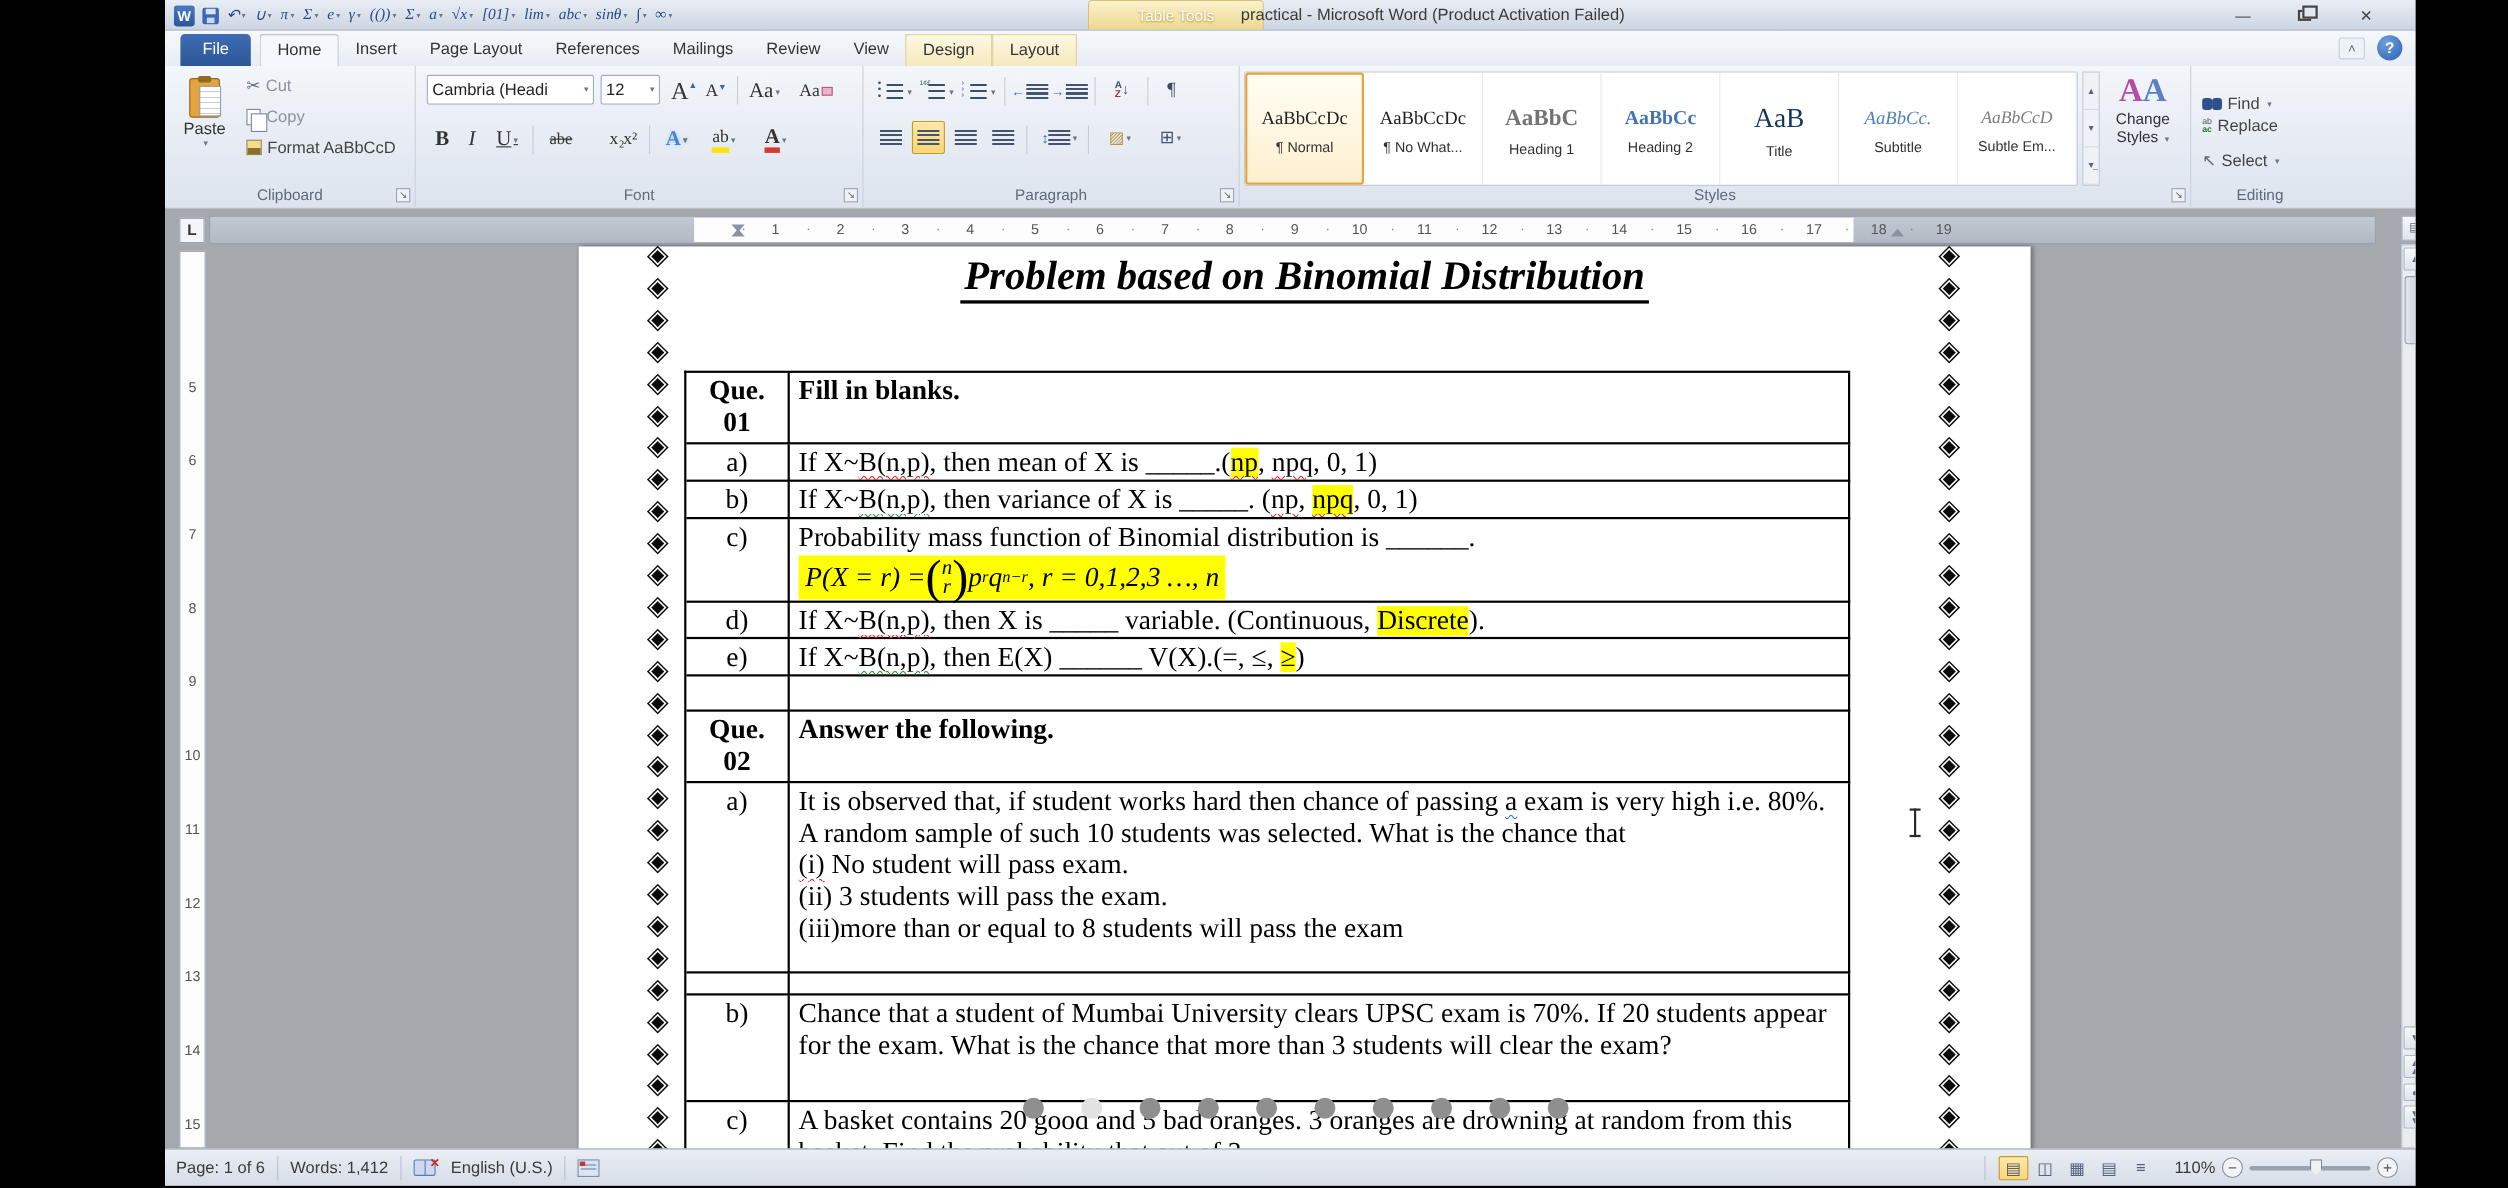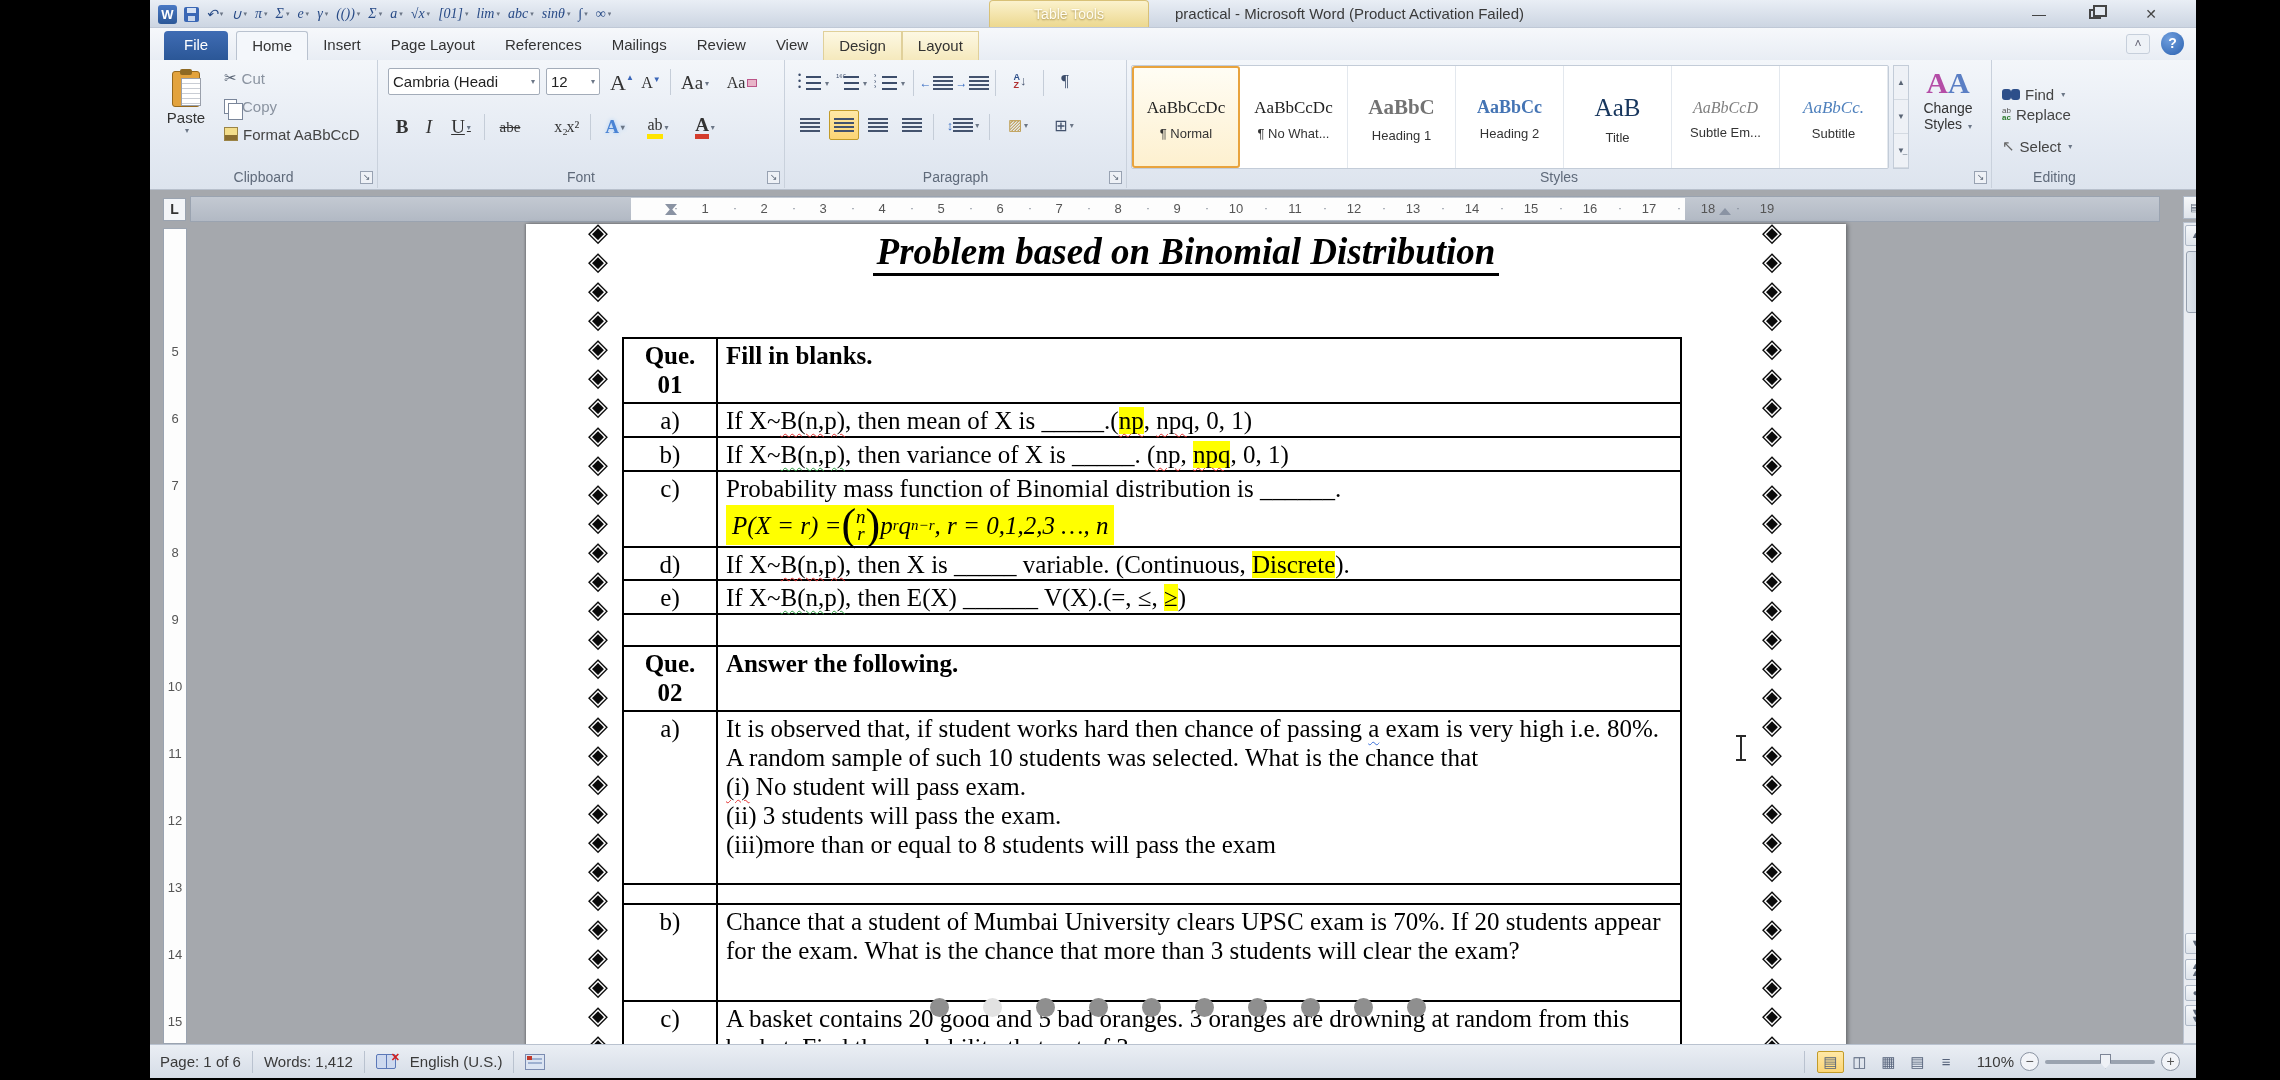--- a/index.html
+++ b/index.html
@@ -16,21 +16,21 @@
     font-weight:bold; font-size:13px; text-align:center; line-height:19px; border-radius:3px; }
   .save-ic { width:15px; height:15px; background:#3a67b5; border-radius:2px; position:relative; }
   .save-ic::before { content:""; position:absolute; left:3px; top:1px; width:9px; height:5px; background:#d7e2f4; }
   .save-ic::after { content:""; position:absolute; left:4px; bottom:1px; width:7px; height:5px; background:#c8d6ec; }
   .qg { color:#274a86; font-family:"Liberation Serif",serif; font-style:italic; font-size:14px;
         white-space:nowrap; display:inline-flex; align-items:center; }
   .qcar { font-size:7px; color:#6b7686; margin-left:2px; font-style:normal; }
   .ctx-badge { position:absolute; left:839px; top:0; width:160px; height:27px; text-align:center;
     background:linear-gradient(#fbf2cd,#ecd88f); border-radius:4px 4px 0 0; border:1px solid #d8c177; border-bottom:none;
     color:#fffdf2; text-shadow:0 1px 2px #a58c45; font-size:14px; line-height:26px; }
-  .title-text { position:absolute; left:1025px; top:0; height:27px; line-height:27px;
+  .title-text { position:absolute; left:978px; top:0; height:27px; line-height:27px;
     font-size:15px; color:#3a3a3a; white-space:nowrap; }
   .winbtns { position:absolute; right:30px; top:0; display:flex; gap:26px; height:27px; align-items:center; }
   .wbtn { width:30px; text-align:center; color:#444; font-size:14px; cursor:default; }
   .restore-g { display:inline-block; width:12px; height:10px; border:2px solid #444; position:relative; }
   .restore-g::before { content:""; position:absolute; left:2px; top:-6px; width:10px; height:8px; border:2px solid #444; background:#e2e8f0; }
 
   
   .tabrow { position:absolute; left:0; top:28px; width:100%; height:32px;
     background:linear-gradient(#f6f8fb,#e8edf4); display:flex; align-items:flex-end; padding-left:14px; }
   .tab { font-size:15px; color:#333; padding:0 15px; height:29px; line-height:28px; }
@@ -426,26 +426,26 @@
           </div>
           <div class="style-item">
             <div class="sprev h2">AaBbCc</div>
             <div class="sname">Heading 2</div>
           </div>
           <div class="style-item">
             <div class="sprev title">AaB</div>
             <div class="sname">Title</div>
           </div>
           <div class="style-item">
+            <div class="sprev subtitle">AaBbCc.</div>
+            <div class="sname">Subtitle</div>
+          </div>
+          <div class="style-item">
             <div class="sprev subtle">AaBbCcD</div>
             <div class="sname">Subtle Em...</div>
-          </div>
-          <div class="style-item">
-            <div class="sprev subtitle">AaBbCc.</div>
-            <div class="sname">Subtitle</div>
           </div>
         </div>
       <div class="gal-strip">
           <span>▲</span>
           <span>▼</span>
           <span>▼̲</span>
         </div>
       <div class="chgstyles">
         <div class="aa-big"><span class="a1">A</span><span class="a2">A</span></div>
         <div>Change</div>

